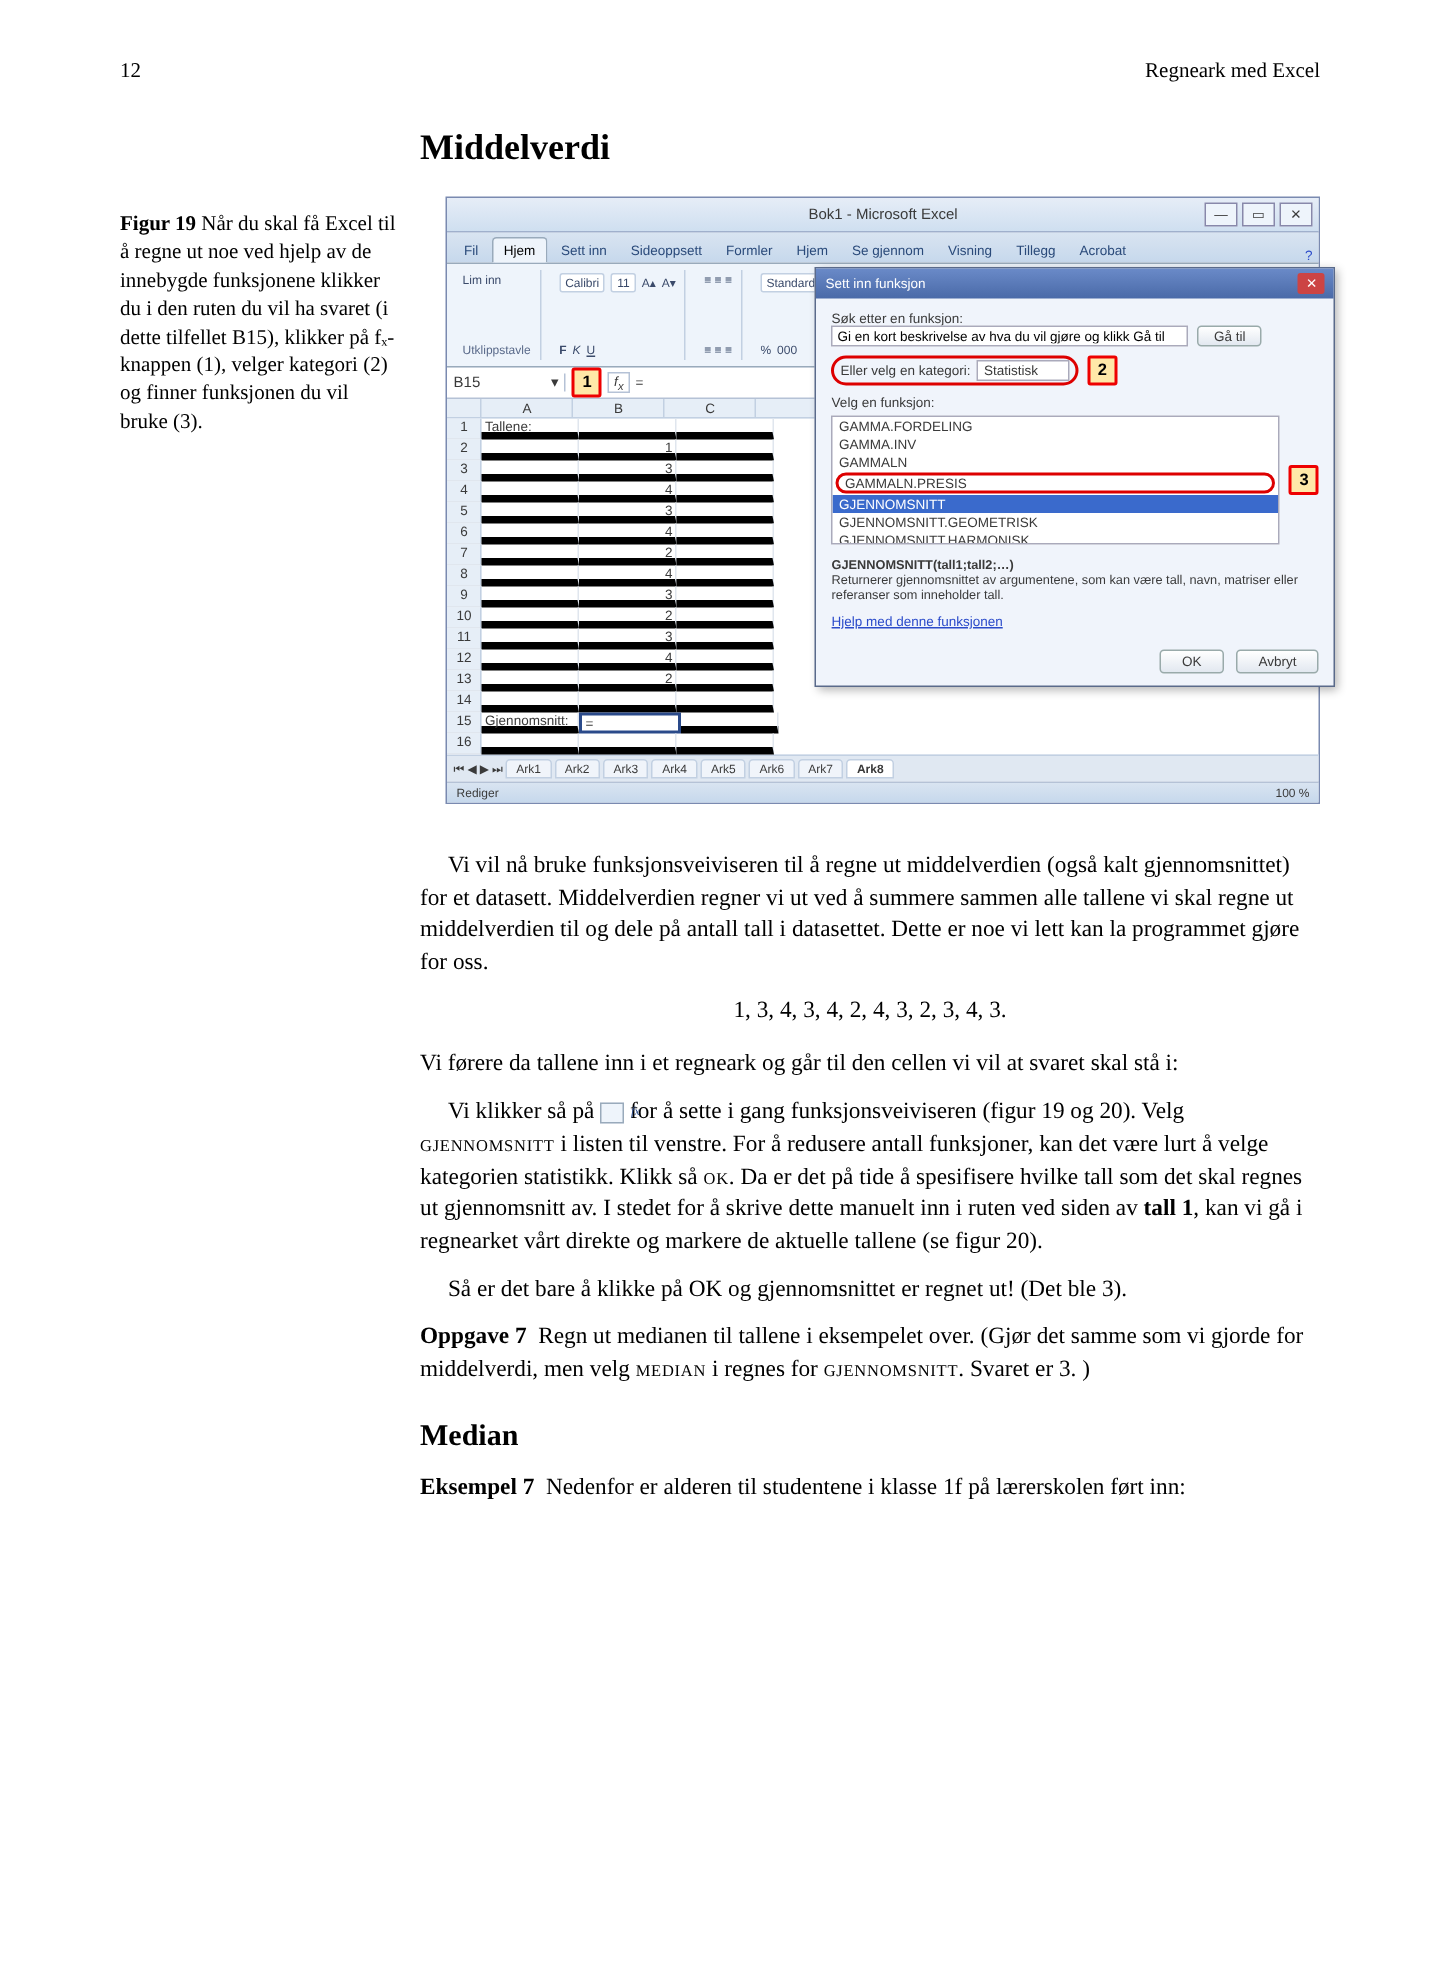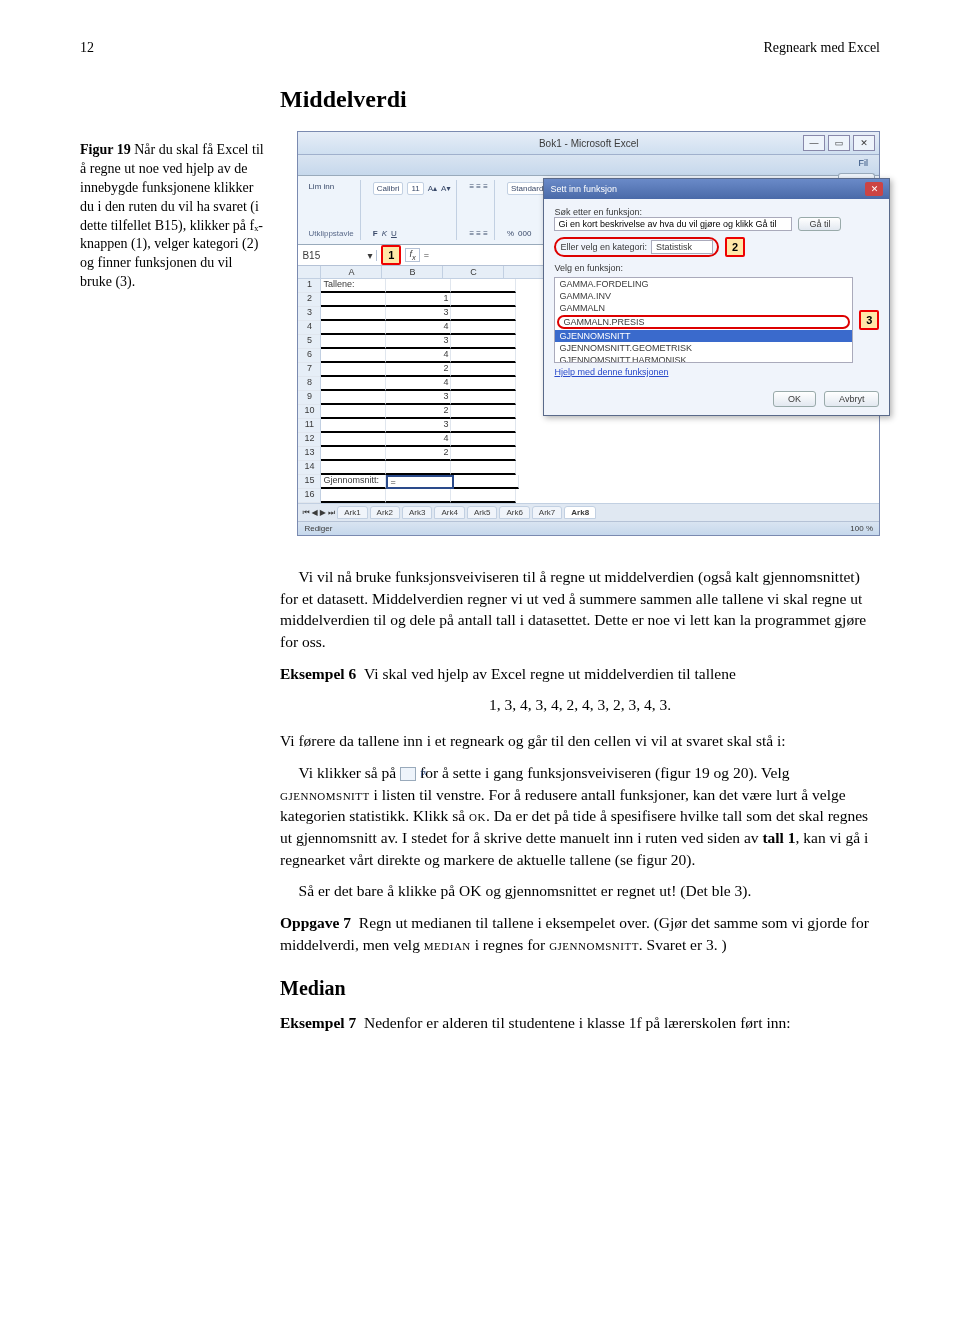--- a/index.html
+++ b/index.html
@@ -63,21 +63,20 @@
     display:flex; align-items:center; justify-content:center; font-size:9px;
   }
   .ribbon-tabs {
     display:flex;
     background:linear-gradient(#d9e4f1,#c6d8ec);
     border-bottom:1px solid #9ab;
     height:20px;
     align-items:flex-end;
     padding:0 4px;
     gap:2px;
-    flex-direction:column;
   }
   .ribbon-tabs .rtab {
     padding:3px 7px;
     font-size:9px;
     color:#2a4a7a;
   }
   .ribbon-tabs .rtab.active {
     background:#eef4fb;
     border:1px solid #9ab;
     border-bottom:none;
@@ -129,21 +128,21 @@
   .sheet-area { display:flex; }
   .sheet-left { width:260px; }
   .colhdrs {
     display:flex; background:#e6eef7; font-size:9px;
     border-bottom:1px solid #c2d0e2;
   }
   .colhdrs .rh { width:22px; border-right:1px solid #c2d0e2;}
   .colhdrs .ch { width:60px; text-align:center; border-right:1px solid #c2d0e2; padding:1px 0;}
   .srow { display:flex; height:14px; font-size:9px;}
   .srow .rh { width:22px; text-align:center; background:#e6eef7; border-right:1px solid #c2d0e2; border-bottom:1px solid #e0e6ee;}
-  .srow .cell { width:60px; border-right:1px solid #e0e6ee; border-bottom:2px solid #000000; padding:0 2px;}
+  .srow .cell { width:60px; border-right:1px solid #e0e6ee; border-bottom:5px solid #000000; padding:0 2px;}
   .dialog {
     position:absolute;
     top:46px;
     left:245px;
     width:345px;
     background:#f0f4fb;
     border:1px solid #5a6a8a;
     box-shadow:2px 2px 6px rgba(0,0,0,.3);
     font-size:9px;
   }
@@ -479,38 +478,39 @@
               <div class="fitem">GAMMA.FORDELING</div>
               <div class="fitem">GAMMA.INV</div>
               <div class="fitem">GAMMALN</div>
               <div class="fitem circled">GAMMALN.PRESIS</div>
               <div class="fitem sel">GJENNOMSNITT</div>
               <div class="fitem">GJENNOMSNITT.GEOMETRISK</div>
               <div class="fitem">GJENNOMSNITT.HARMONISK</div>
             </div>
             <span class="marker">3</span>
           </div>
+          <div class="dlg-desc">
+            <b>GJENNOMSNITT(tall1;tall2;…)</b><br>
+            <span>Returnerer gjennomsnittet av argumentene, som kan være tall, navn, matriser eller referanser som inneholder tall.</span>
+          </div>
           <div style="display:flex; justify-content:space-between; align-items:center;">
             <span class="dlg-link">Hjelp med denne funksjonen</span>
           </div>
         </div>
         <div class="dlg-btns">
           <span class="dbtn">OK</span>
           <span class="dbtn">Avbryt</span>
         </div>
       </div>
     </div>
   </div>
 
   <div class="body-block">
     <p class="indent">Vi vil nå bruke funksjonsveiviseren til å regne ut middelverdien (også kalt gjennomsnittet) for et datasett. Middelverdien regner vi ut ved å summere sammen alle tallene vi skal regne ut middelverdien til og dele på antall tall i datasettet. Dette er noe vi lett kan la programmet gjøre for oss.</p>
 
-    <p>
-      <span class="ex-label">Eksempel 6</span>&nbsp;&nbsp;<span>Vi skal ved hjelp av Excel regne ut middelverdien til tallene</span>
-    </p>
     <div class="center-values">1, 3, 4, 3, 4, 2, 4, 3, 2, 3, 4, 3.</div>
 
     <p>Vi førere da tallene inn i et regneark og går til den cellen vi vil at svaret skal stå i:</p>
     <p class="indent">
       <span>Vi klikker så på </span><span class="fxinline"></span><span> for å sette i gang funksjonsveiviseren (figur 19 og 20). Velg </span><span class="smallcaps">gjennomsnitt</span><span> i listen til venstre. For å redusere antall funksjoner, kan det være lurt å velge kategorien statistikk. Klikk så </span><span class="smallcaps">ok</span><span>. Da er det på tide å spesifisere hvilke tall som det skal regnes ut gjennomsnitt av. I stedet for å skrive dette manuelt inn i ruten ved siden av </span><b>tall 1</b><span>, kan vi gå i regnearket vårt direkte og markere de aktuelle tallene (se figur 20).</span>
     </p>
     <p class="indent">Så er det bare å klikke på OK og gjennomsnittet er regnet ut! (Det ble 3).</p>
 
     <p>
       <span class="op-label">Oppgave 7</span>&nbsp;&nbsp;<span>Regn ut medianen til tallene i eksempelet over. (Gjør det samme som vi gjorde for middelverdi, men velg </span><span class="smallcaps">median</span><span> i regnes for </span><span class="smallcaps">gjennomsnitt</span><span>. Svaret er 3. )</span>

